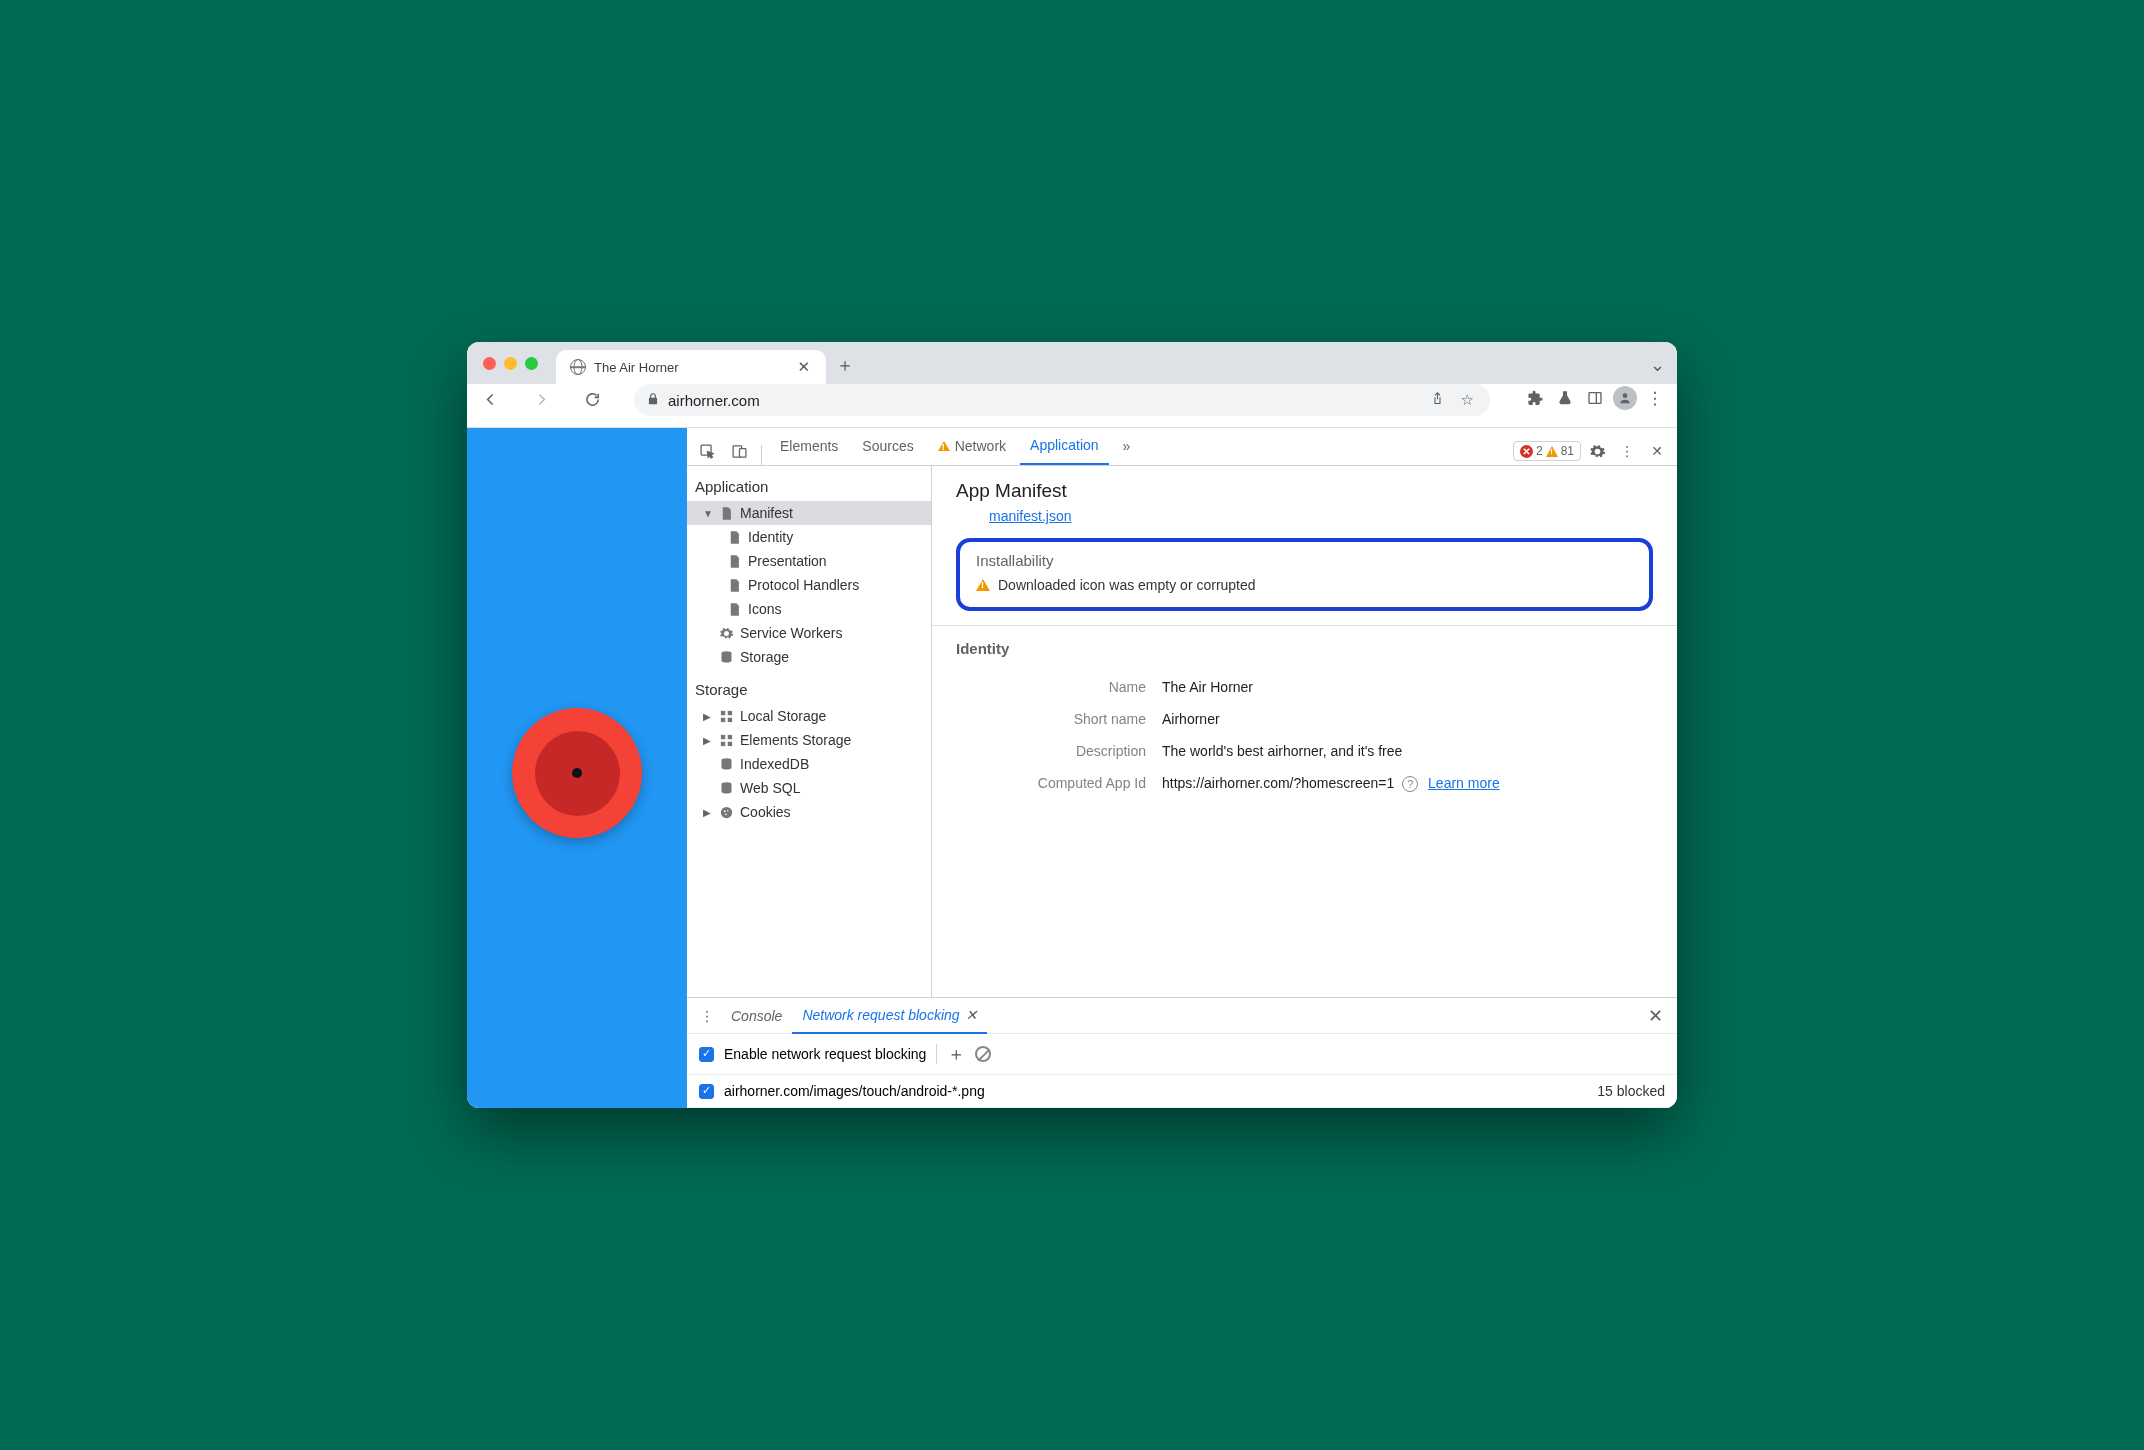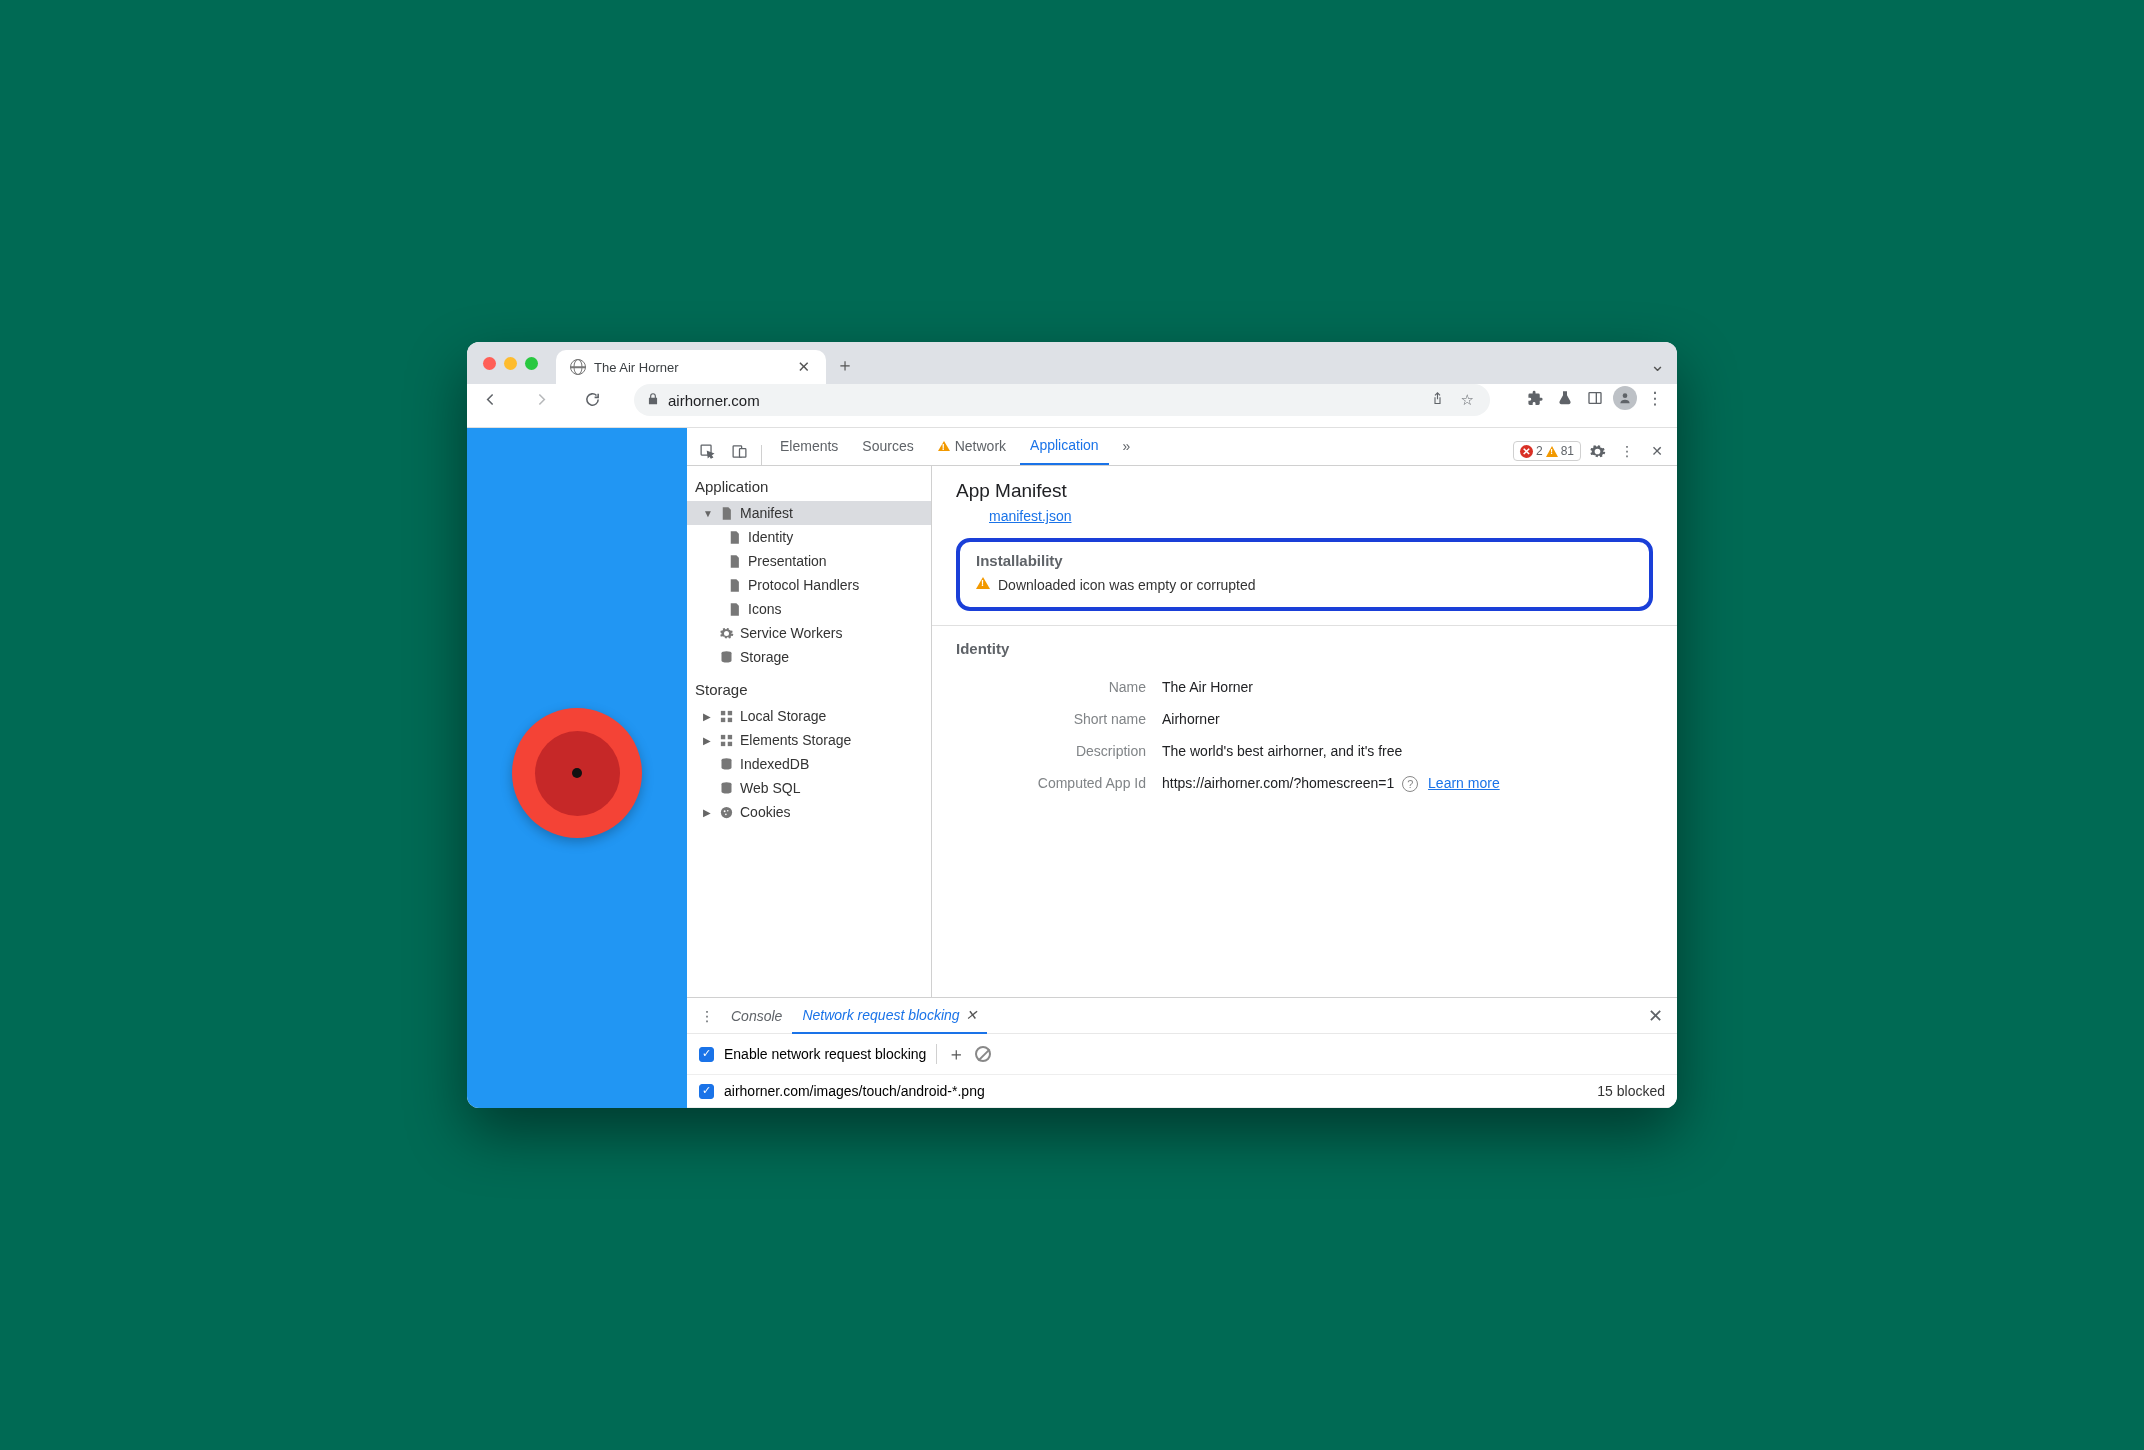--- a/index.html
+++ b/index.html
@@ -141,22 +141,22 @@
   .mini-ico svg{width:15px;height:15px;}
 
   .detail{flex:1;overflow:auto;font-size:14px;color:#333;}
   .detail-pad{padding:14px 24px;}
   .h-main{font-size:19px;color:#202124;margin-bottom:6px;}
   .mf-link{color:#1a73e8;text-decoration:underline;font-size:14px;margin-left:33px;}
   .section-frame{
     border:4px solid #1a3fd8;border-radius:14px;
     padding:10px 16px 14px;margin-top:14px;
   }
-  .sec-title{font-weight:700;font-size:15px;color:#5f6368;margin-bottom:8px;}
-  .warn-row{display:flex;gap:8px;font-size:14px;}
+  .sec-title{font-weight:400;font-size:15px;color:#5f6368;margin-bottom:8px;}
+  .warn-row{display:flex;align-items:center;gap:8px;font-size:14px;}
   .wtri{width:0;height:0;border-left:7px solid transparent;border-right:7px solid transparent;border-bottom:12px solid #f29900;position:relative;}
   .wtri::after{content:"!";position:absolute;color:#fff;font-size:9px;font-weight:bold;left:-2px;top:1px;}
   .sec-plain{font-weight:700;font-size:15px;color:#5f6368;padding:14px 24px;border-top:1px solid #e0e0e0;}
   .kv{display:flex;padding:8px 24px;gap:16px;}
   .kv .k{width:190px;text-align:right;color:#808487;}
   .kv .v{flex:1;color:#202124;}
   .lm{color:#1a73e8;text-decoration:underline;margin-left:6px;}
   .help-ico{display:inline-flex;width:16px;height:16px;border:1.5px solid #888;border-radius:50%;align-items:center;justify-content:center;font-size:11px;color:#888;margin-left:4px;}
 
   

